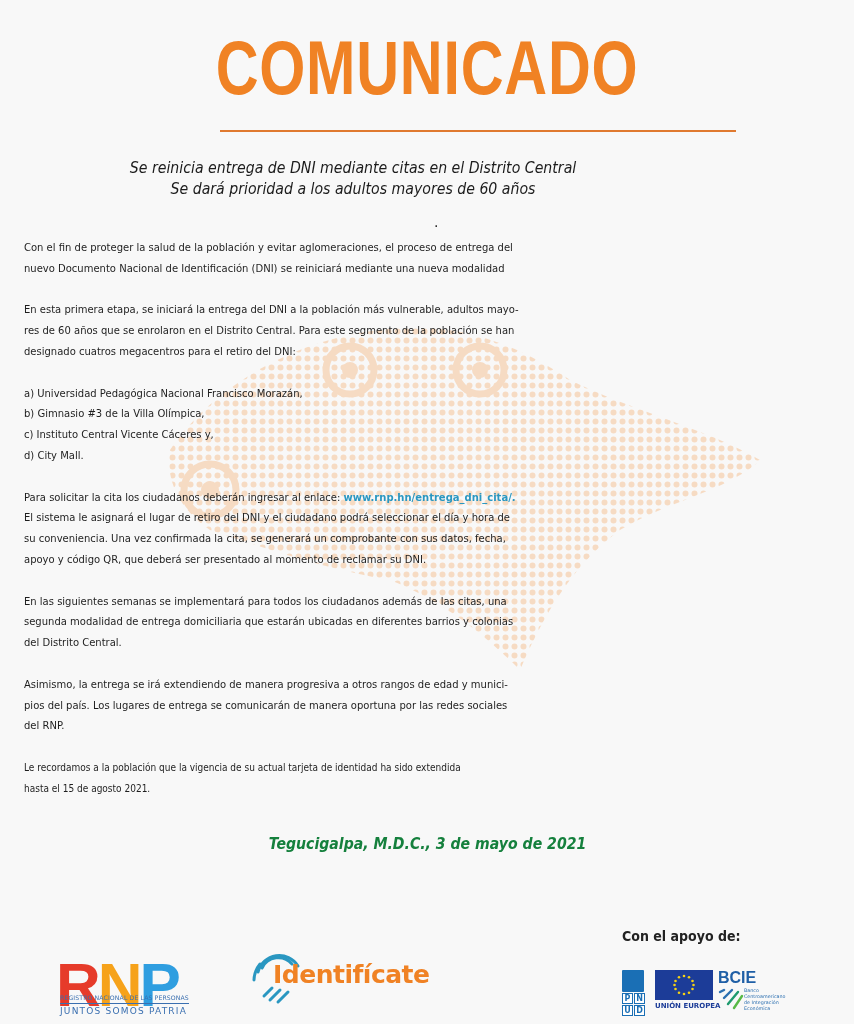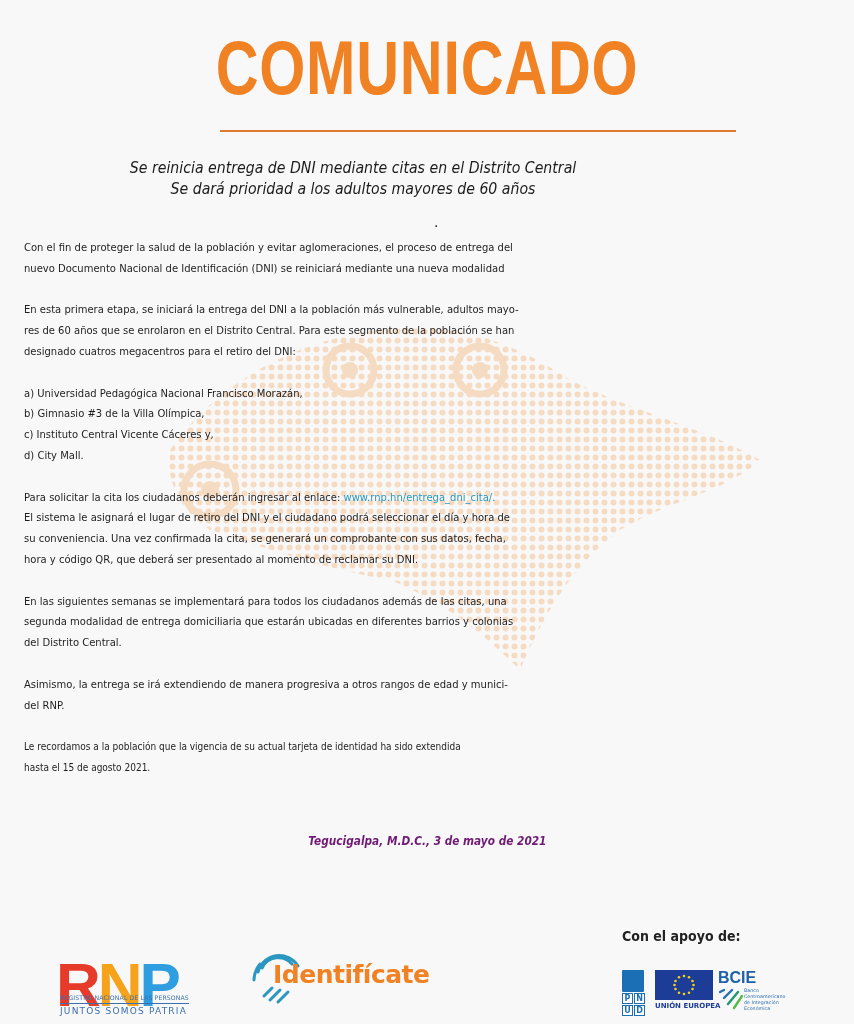--- a/index.html
+++ b/index.html
@@ -24,26 +24,26 @@
     .subtitle div { transform: scaleX(0.93); }
 
     .dot-mark { position: absolute; left: 434px; top: 214px; font-size: 14px; color: #222; }
 
     .body {
       position: absolute; left: 24px; top: 238px; width: 812px; z-index: 1;
       font-size: 10px; line-height: 20.8px; color: #1e1e1e;
     }
     .body p { margin-bottom: 20.8px; }
     .body .line { white-space: nowrap; display: block; }
-    .link { color: #2a97c1; font-weight: normal; }
+    .link { color: #2a97c1; font-weight: bold; }
     .narrow { display: block; white-space: nowrap; transform: scaleX(0.90); transform-origin: left top; }
 
     .signature {
       position: absolute; left: 0; top: 834px; width: 854px; text-align: center;
-      font-style: italic; font-weight: bold; font-size: 12px; color: #701a75;
+      font-style: italic; font-weight: bold; font-size: 16px; color: #15803d;
     }
     .signature span { display: inline-block; transform: scaleX(0.88); }
 
     .logos { position: absolute; left: 0; top: 920px; width: 854px; height: 104px; }
     .rnp { position: absolute; left: 56px; top: 16px; width: 160px; height: 80px; }
     .rnp-letters { position: absolute; left: 0; top: 0; font-family: "Liberation Sans", sans-serif; font-weight: bold; font-size: 62px; line-height: 58px; letter-spacing: -3px; margin-top: 20px; }
     .rnp-letters .r { color: #e63b2a; }
     .rnp-letters .n { color: #f6a21a; }
     .rnp-letters .p { color: #2f9ee0; }
     .rnp-sub1 { position: absolute; left: 4px; top: 58px; font-size: 6.2px; color: #3a6fb0; letter-spacing: 0.1px; white-space: nowrap; border-bottom: 1px solid #3a6fb0; padding-bottom: 2px; }
@@ -106,29 +106,30 @@
   <p>
     <span class="line">a) Universidad Pedagógica Nacional Francisco Morazán,</span>
     <span class="line">b) Gimnasio #3 de la Villa Olímpica,</span>
     <span class="line">c)  Instituto Central Vicente Cáceres y,</span>
     <span class="line">d) City Mall.</span>
   </p>
   <p>
     <span class="line"><span>Para solicitar la cita los ciudadanos deberán ingresar al enlace: </span><a class="link">www.rnp.hn/entrega_dni_cita/.</a></span>
     <span class="line">El sistema le asignará el lugar de retiro del DNI y el ciudadano podrá seleccionar el día y hora de</span>
     <span class="line">su conveniencia. Una vez confirmada la cita, se generará un comprobante con sus datos, fecha,</span>
-    <span class="line">hora y código QR, que deberá ser presentado al momento de reclamar su DNI.</span>
+    <span class="line">apoyo y código QR, que deberá ser presentado al momento de reclamar su DNI.</span>
   </p>
   <p>
     <span class="line">En las siguientes semanas se implementará para todos los ciudadanos además de las citas, una</span>
     <span class="line">segunda modalidad de entrega domiciliaria que estarán ubicadas en diferentes barrios y colonias</span>
     <span class="line">del Distrito Central.</span>
   </p>
   <p>
     <span class="line">Asimismo, la entrega se irá extendiendo de manera progresiva a otros rangos de edad y munici-</span>
+    <span class="line">pios del país. Los lugares de entrega se comunicarán de manera oportuna por las redes sociales</span>
     <span class="line">del RNP.</span>
   </p>
   <p>
     <span class="narrow">Le recordamos a la población que la vigencia de su actual tarjeta de identidad ha sido extendida</span>
     <span class="narrow">hasta el 15 de agosto 2021.</span>
   </p>
 </div>
 
 <div class="signature"><span>Tegucigalpa, M.D.C., 3 de mayo de 2021</span></div>
 

